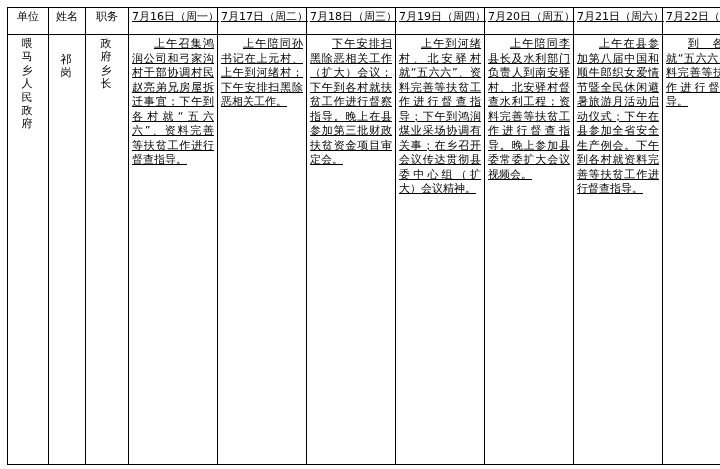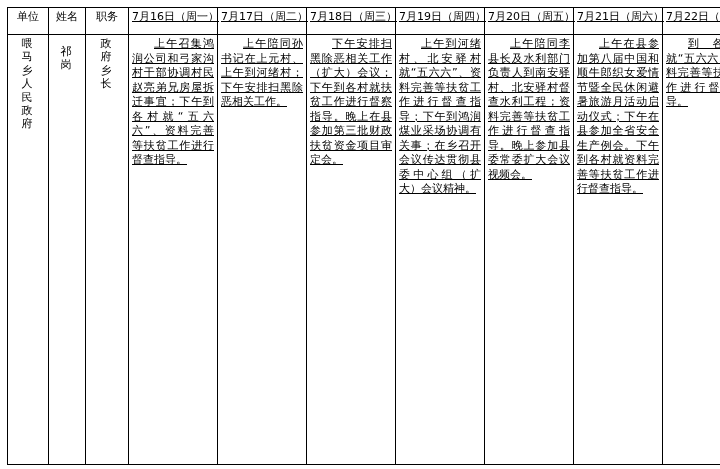--- a/index.html
+++ b/index.html
@@ -60,21 +60,21 @@
   td.cell-unit .vtext {
     display: block;
     width: 13px;
     margin: 0 auto;
     word-break: break-all;
     line-height: 1.22;
   }
   td.cell-name .vtext {
     display: block;
     width: 13px;
-    margin: 8px auto;
+    margin: 16px auto;
     word-break: break-all;
     line-height: 1.22;
   }
   td.cell-title .vtext {
     display: block;
     width: 13px;
     margin: 0 auto;
     word-break: break-all;
     line-height: 1.22;
   }

